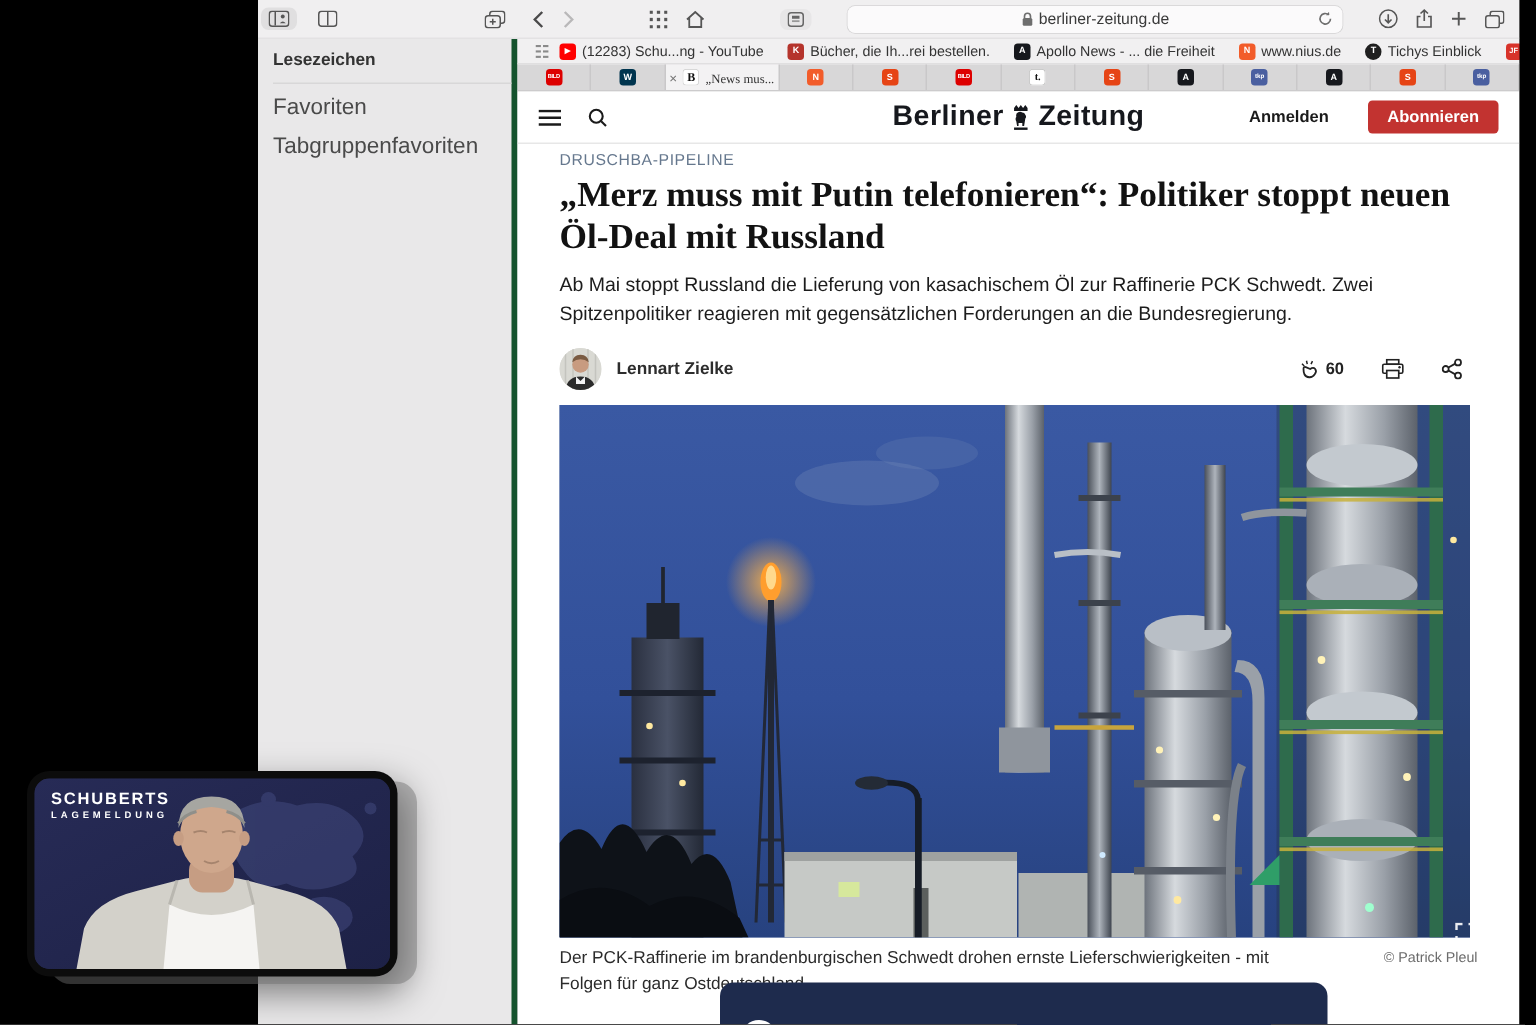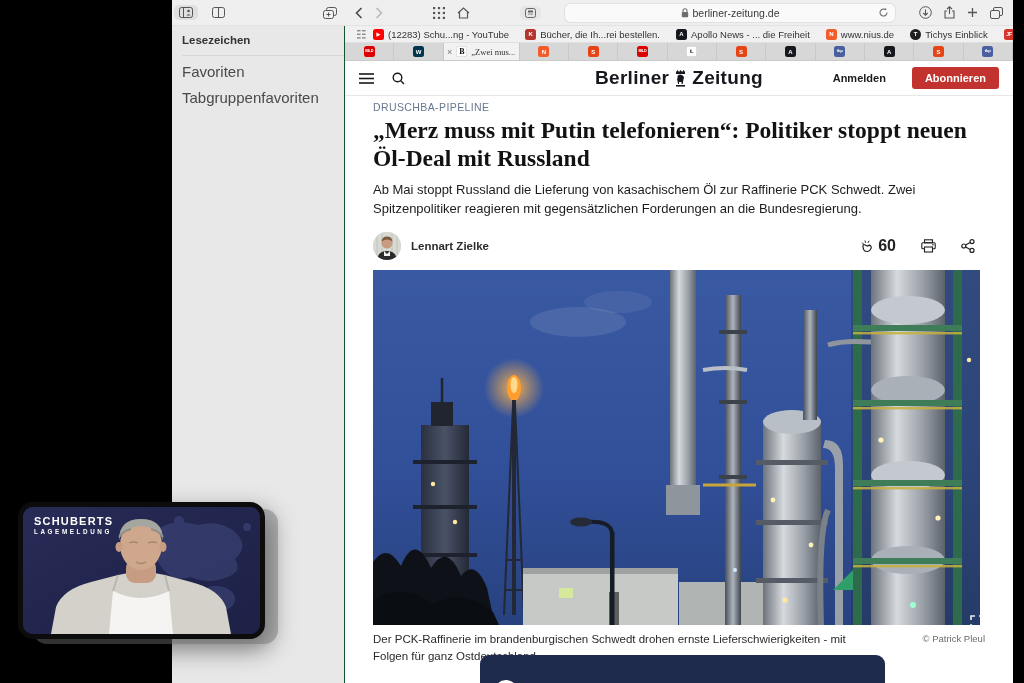--- a/index.html
+++ b/index.html
@@ -40,21 +40,21 @@
   
   .tabbar{height:18px;background:#d8d7d8;display:flex;border-bottom:1px solid #cccbcc;}
   .tab{flex:1;display:flex;align-items:center;justify-content:center;gap:4px;border-right:1px solid #c9c8c9;
     min-width:0;cursor:default;}
   .tab.active{flex:none;width:76px;background:#f3f2f3;font-size:8.5px;color:#333;}
   .tab .tclose{color:#777;font-size:9px;}
   .tab .ttitle{white-space:nowrap;overflow:hidden;font-family:"Liberation Serif",serif;}
 
   
   .body-row{display:flex;height:657px;}
-  .sidebar{width:173px;flex:none;background:#e9e8e9;border-right:1px solid #14532d;padding:8px 0 0 10px;}
+  .sidebar{width:173px;flex:none;background:#e9e8e9;border-right:4px solid #14532d;padding:8px 0 0 10px;}
   .sb-title{font-size:11.5px;font-weight:bold;color:#333;padding-bottom:9px;border-bottom:1px solid #d8d7d8;margin-right:0;}
   .sb-item{font-size:15px;color:#4a4a4a;padding:7px 0 2px 0;}
 
   
   .main-col{flex:1;display:flex;flex-direction:column;min-width:0;}
   .webview{position:relative;flex:1;background:#fff;overflow:hidden;}
   .site-header{height:35px;border-bottom:1px solid #e7e7e7;display:flex;align-items:center;position:relative;padding:0 14px;}
   .sh-left{display:flex;align-items:center;gap:18px;color:#222;}
   .brand{position:absolute;left:50%;top:50%;transform:translate(-50%,-50%);display:flex;align-items:center;gap:5px;
     font-family:"Liberation Serif",serif;font-weight:bold;font-size:19px;color:#16181d;letter-spacing:.3px;}
@@ -65,37 +65,37 @@
 
   .article{width:612px;margin:0 auto;position:relative;}
   .kicker{margin-top:5px;font-size:10.5px;font-weight:normal;color:#66788e;letter-spacing:.4px;}
   h1.headline{margin:3px 0 0 0;font-family:"Liberation Serif",serif;font-weight:bold;font-size:23.5px;
     line-height:1.2;color:#121212;}
   .subtitle{margin-top:9px;font-size:13px;line-height:1.4;color:#1c1c1c;max-width:590px;}
   .author-row{margin-top:13px;display:flex;align-items:center;height:30px;}
   .avatar{width:28px;height:28px;border-radius:50%;overflow:hidden;flex:none;background:#dcdcd8;}
   .author-name{margin-left:10px;font-size:11.5px;font-weight:bold;color:#2d2d2d;}
   .action-icons{margin-left:auto;display:flex;align-items:center;gap:25px;padding-right:10px;color:#222;}
-  .clap-group{display:flex;align-items:center;gap:4px;font-size:16px;font-weight:bold;color:#222;}
+  .clap-group{display:flex;align-items:center;gap:4px;font-size:11px;font-weight:bold;color:#222;}
   .date-row{margin-top:3px;display:flex;align-items:center;gap:6px;font-size:9.5px;color:#4c4c4c;}
   .hero{margin-top:9px;width:607px;height:355px;position:relative;background:#2f4c8e;}
   .hero svg{position:absolute;inset:0;}
   .fs-icon{position:absolute;right:10px;bottom:10px;color:#fff;opacity:.9;cursor:pointer;}
   .cap-row{margin-top:6px;display:flex;align-items:flex-start;}
   .caption{font-size:11.5px;line-height:1.5;color:#2b2b2b;width:475px;}
   .credit{margin-left:auto;font-size:9.5px;color:#6b6b6b;padding-top:2px;}
 
   
   .player{position:absolute;left:135px;top:594px;width:405px;height:60px;background:#1e2b4d;border-radius:9px;
     display:flex;align-items:center;gap:10px;padding:0 14px;z-index:5;}
   .play-btn{width:24px;height:24px;border-radius:50%;background:#fff;flex:none;display:flex;align-items:center;
     justify-content:center;cursor:pointer;margin-top:14px;}
 
   
-  .pip{position:absolute;left:18px;top:502px;width:247px;height:137px;background:#0c0c0c;border-radius:15px;
+  .pip{position:absolute;left:18px;top:514px;width:247px;height:137px;background:#0c0c0c;border-radius:15px;
     padding:5px;z-index:50;box-shadow:14px 6px 0 -1px rgba(110,110,110,.45), 6px 10px 24px rgba(0,0,0,.5);}
   .pip-screen{width:100%;height:100%;border-radius:10px;overflow:hidden;position:relative;
     background:linear-gradient(135deg,#262a54 0%,#20244a 60%,#1b1f42 100%);}
   .pip-screen svg{position:absolute;inset:0;}
   .pip-text{position:absolute;left:11px;top:8px;color:#fff;line-height:1.15;}
   .pip-line1{font-size:11px;font-weight:bold;letter-spacing:1.2px;}
   .pip-line2{font-size:6.3px;font-weight:bold;letter-spacing:2.6px;}
 </style>
 </head>
 <body>
@@ -267,21 +267,21 @@
         <div class="tabbar" id="tabbar">
             <div class="tab">
               <span class="fav fav-bild" style="background: rgb(221, 0, 0); color: rgb(255, 255, 255);">BILD</span>
             </div>
             <div class="tab">
               <span class="fav fav-welt" style="background: rgb(0, 53, 79); color: rgb(255, 255, 255);">W</span>
             </div>
             <div class="tab active">
               <span class="tclose">×</span>
               <span class="fav fav-bz" style="background: rgb(255, 255, 255); color: rgb(17, 17, 17);">B</span>
-              <span class="ttitle">„Zwei mus...</span>
+              <span class="ttitle">„News mus...</span>
             </div>
             <div class="tab">
               <span class="fav fav-nius" style="background: rgb(242, 92, 42); color: rgb(255, 255, 255);">N</span>
             </div>
             <div class="tab">
               <span class="fav fav-spiegel" style="background: rgb(230, 68, 21); color: rgb(255, 255, 255);">S</span>
             </div>
             <div class="tab">
               <span class="fav fav-bild" style="background: rgb(221, 0, 0); color: rgb(255, 255, 255);">BILD</span>
             </div>

